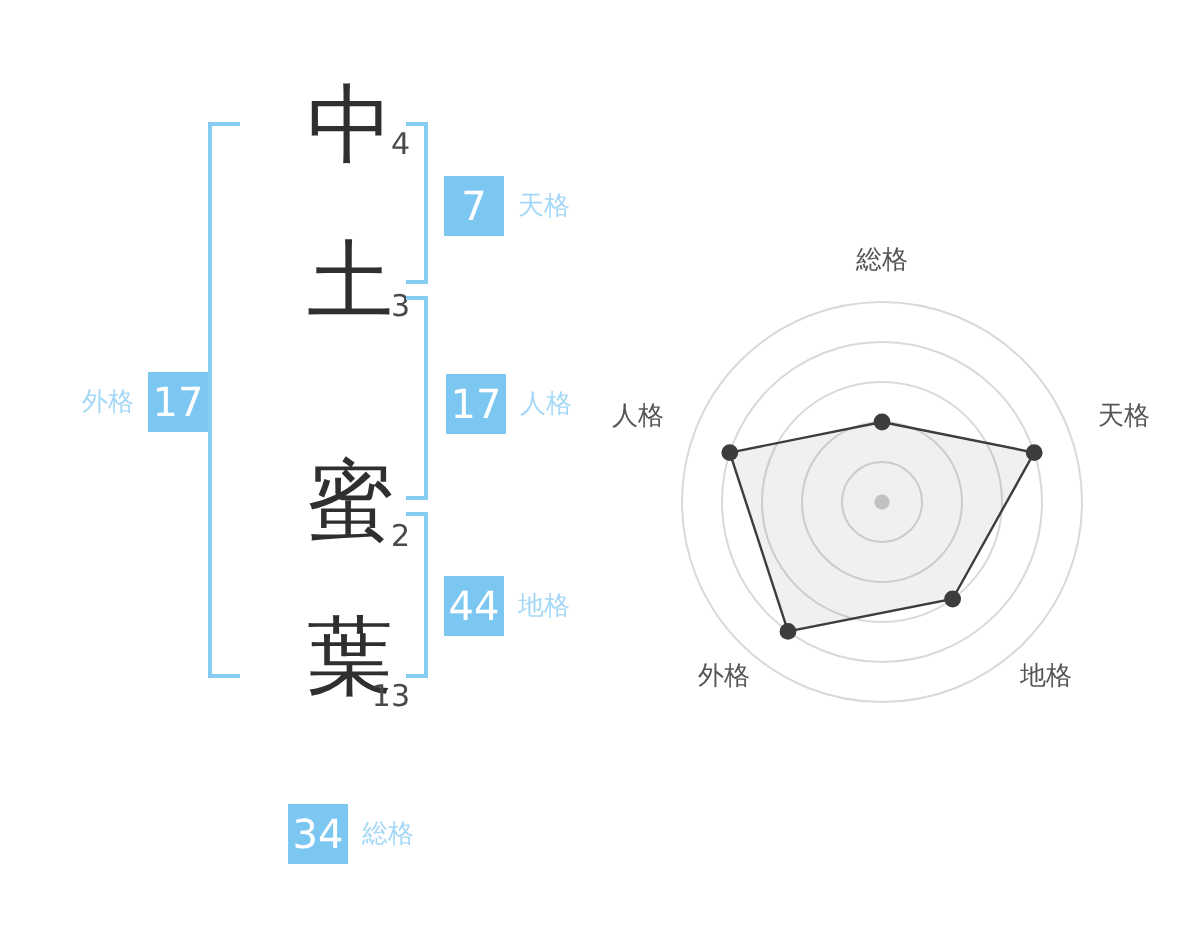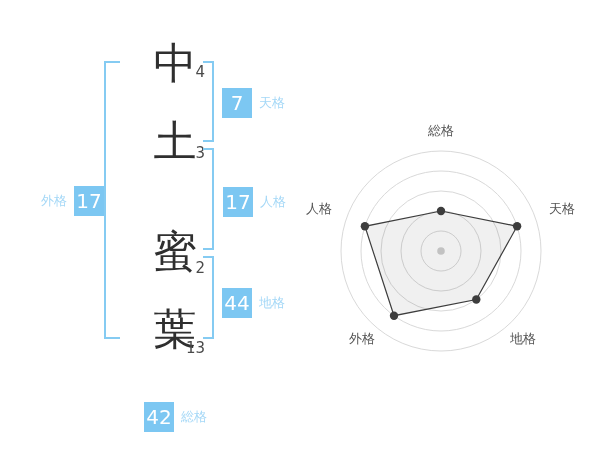--- a/index.html
+++ b/index.html
@@ -71,21 +71,21 @@
     <span class="box">17</span>
     <span class="lbl">人格</span>
   </div>
 
   <div class="chip" style="left:222px;top:288px">
     <span class="box">44</span>
     <span class="lbl">地格</span>
   </div>
 
   <div class="chip" style="left:144px;top:402px">
-    <span class="box">42</span>
+    <span class="box">34</span>
     <span class="lbl">総格</span>
   </div>
 
   <div class="radar-wrap">
     <svg width="270" height="270" viewBox="0 0 270 270">
         <circle cx="135" cy="135" r="100.0" fill="none" stroke="#d9d9d9" stroke-width="1"></circle>
         <circle cx="135" cy="135" r="80.0" fill="none" stroke="#d9d9d9" stroke-width="1"></circle>
         <circle cx="135" cy="135" r="60.0" fill="none" stroke="#d9d9d9" stroke-width="1"></circle>
         <circle cx="135" cy="135" r="40.0" fill="none" stroke="#d9d9d9" stroke-width="1"></circle>
         <circle cx="135" cy="135" r="20.0" fill="none" stroke="#d9d9d9" stroke-width="1"></circle>

